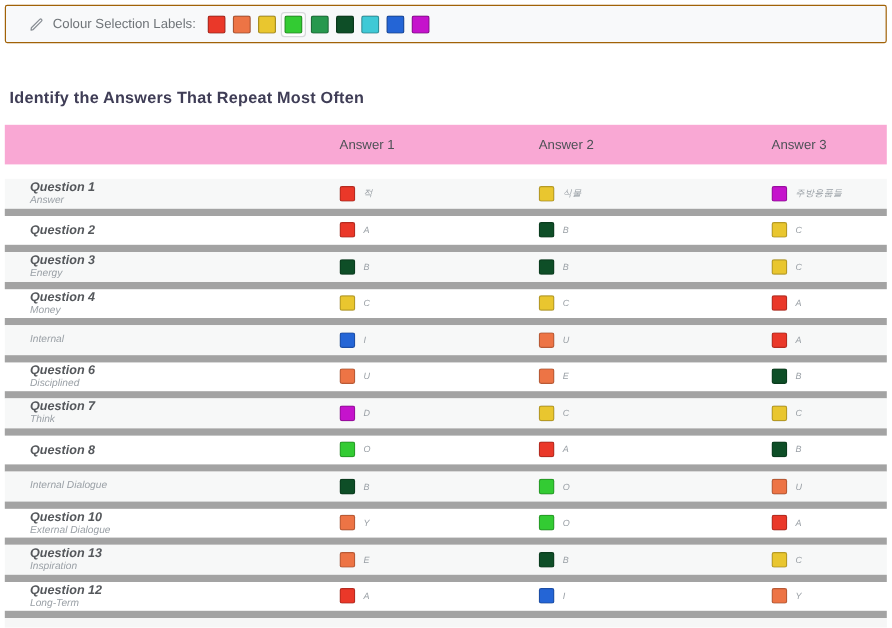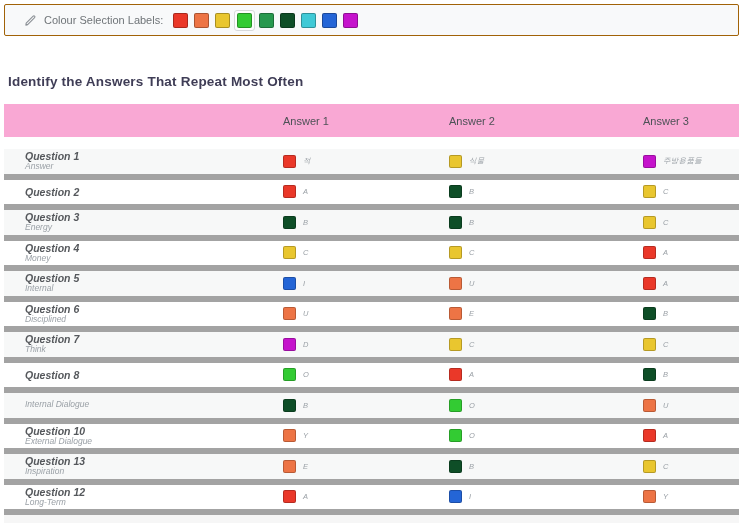--- a/index.html
+++ b/index.html
@@ -193,21 +193,20 @@
       <span class="a-label">C</span>
     </div>
     <div class="a-cell">
       <span class="sw" style="background: rgb(234, 56, 41);"></span>
       <span class="a-label">A</span>
     </div>
   </div>
 
   <div class="grid-row t-row alt">
     <div class="q-cell">
-      <div class="q-title">Question 5</div>
       <div class="q-sub">Internal</div>
     </div>
     <div class="a-cell">
       <span class="sw" style="background: rgb(36, 101, 214);"></span>
       <span class="a-label">I</span>
     </div>
     <div class="a-cell">
       <span class="sw" style="background: rgb(237, 116, 69);"></span>
       <span class="a-label">U</span>
     </div>

